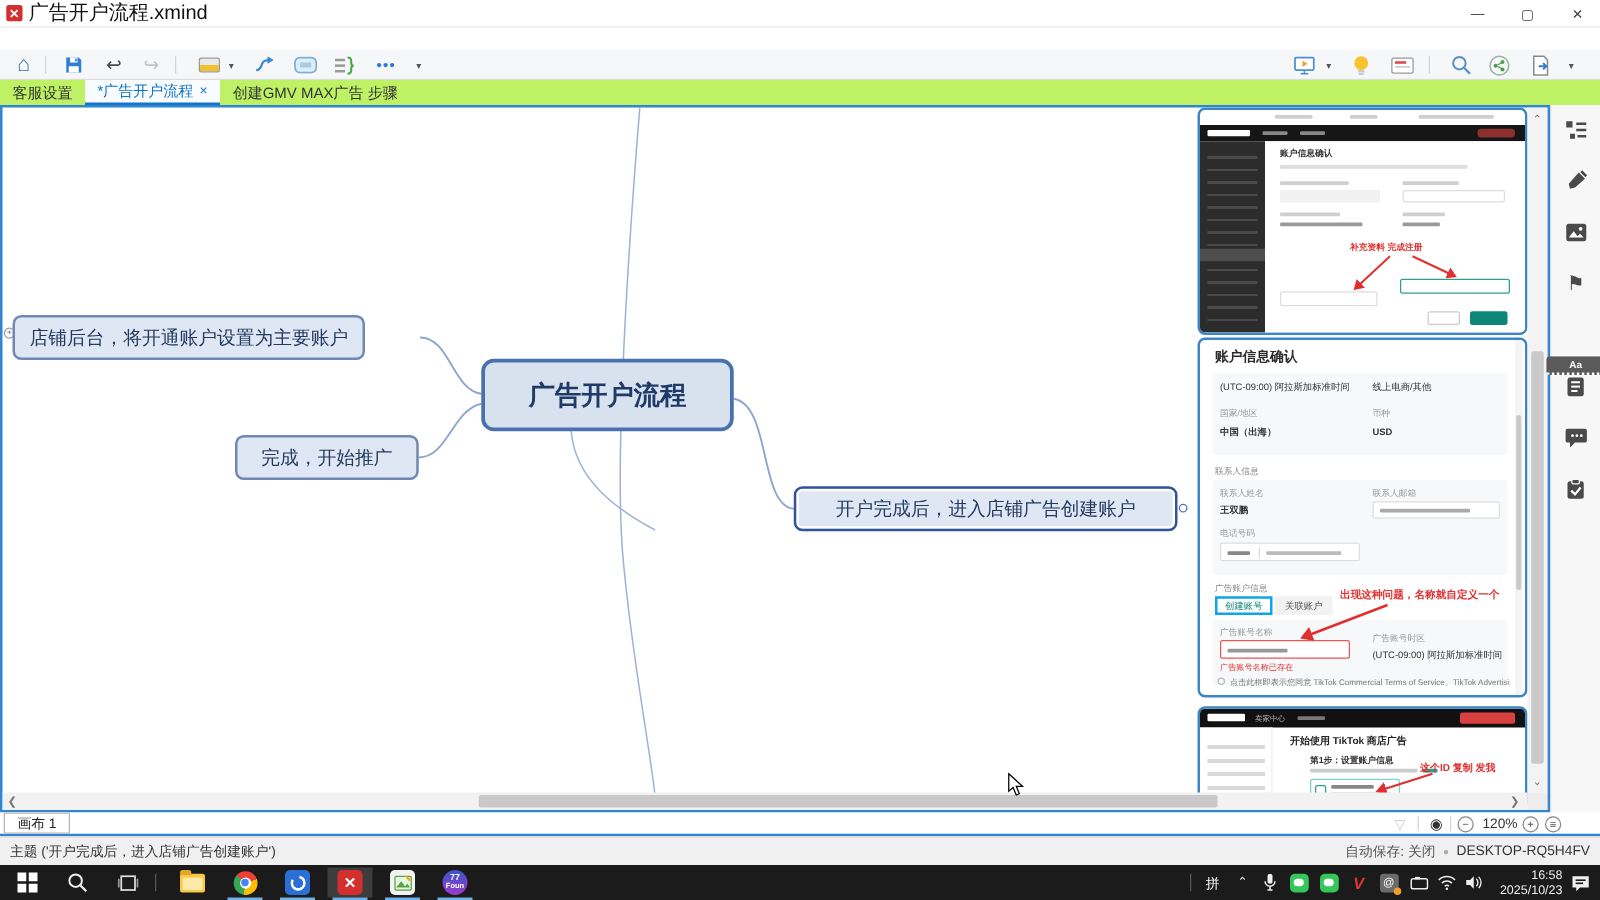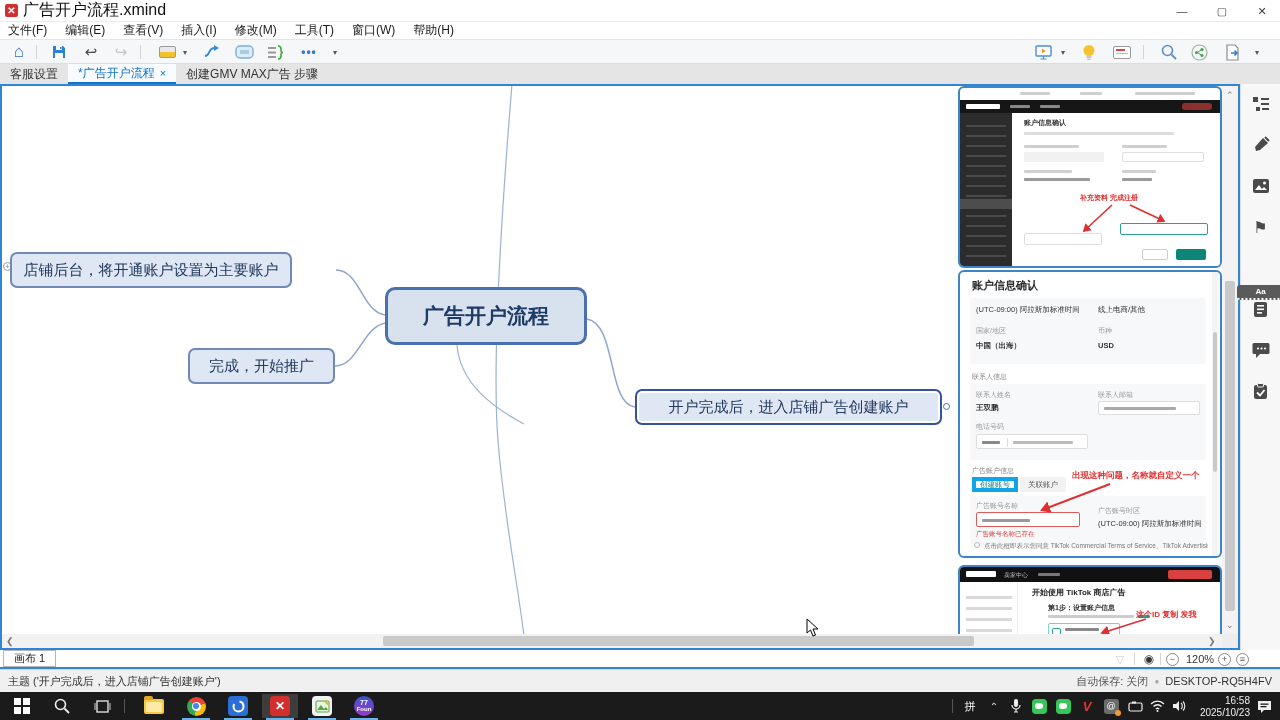--- a/index.html
+++ b/index.html
@@ -17,21 +17,21 @@
   .menubar{left:0;top:22px;width:1280px;height:18px;background:#fff;display:flex;align-items:center;gap:18px;padding-left:8px;border-bottom:1px solid #e6e6e6;}
   .menu-item{font-size:12px;color:#1a1a1a;}
 
   
   .toolbar{left:0;top:40px;width:1280px;height:24px;background:#f6f7f8;border-bottom:1px solid #ddd;}
   .tbtn{position:absolute;top:2px;height:20px;display:flex;align-items:center;justify-content:center;}
   .tsep{position:absolute;top:5px;width:1px;height:14px;background:#d4d4d4;}
   .caret{font-size:8px;color:#555;}
 
   
-  .tabbar{left:0;top:64px;width:1280px;height:20px;background:#e5e5e5;display:flex;align-items:flex-end;}
+  .tabbar{left:0;top:64px;width:1280px;height:20px;background:#bef264;display:flex;align-items:flex-end;}
   .tab{height:20px;padding:0 10px;font-size:12px;color:#333;display:flex;align-items:center;gap:5px;}
   .tab.active{background:#f8fbff;color:#1274c4;border-bottom:2px solid #1274c4;}
   .tab .close{color:#1274c4;font-size:11px;}
 
   
   .canvas{left:0;top:84px;width:1240px;height:566px;background:#fff;border:2px solid #2f86d4;overflow:hidden;}
   .topic{position:absolute;background:#dee7f3;border:2px solid #7089b4;border-radius:7px;color:#23395f;font-size:15px;display:flex;align-items:center;justify-content:center;white-space:nowrap;}
   .topic.central{background:#d8e2ef;border:3px solid #4a70ad;border-radius:10px;font-size:21px;font-weight:bold;color:#1e3a66;}
   .topic.selected{border:2px solid #33549c;box-shadow:inset 0 0 0 2px #fff;}
   .handle{position:absolute;border-radius:50%;background:#fff;}
@@ -77,30 +77,20 @@
 <div class="screen">
 
   <div class="abs titlebar">
     <div class="app-ico">✕</div>
     <div class="title-text">广告开户流程.xmind</div>
     <div class="winctl" style="left:1162px;">—</div>
     <div class="winctl" style="left:1202px;">▢</div>
     <div class="winctl" style="left:1242px;">✕</div>
   </div>
 
-  <div class="abs menubar">
-    <span class="menu-item">文件(F)</span>
-    <span class="menu-item">编辑(E)</span>
-    <span class="menu-item">查看(V)</span>
-    <span class="menu-item">插入(I)</span>
-    <span class="menu-item">修改(M)</span>
-    <span class="menu-item">工具(T)</span>
-    <span class="menu-item">窗口(W)</span>
-    <span class="menu-item">帮助(H)</span>
-  </div>
 
   <div class="abs toolbar">
     <div class="tbtn" style="left:8px;width:22px;color:#2b6cb8;font-size:17px;">⌂</div>
     <div class="tsep" style="left:36px;"></div>
     <div class="tbtn" style="left:48px;width:22px;">
       <svg width="16" height="16" viewBox="0 0 16 16">
           <path d="M2 2h10l2 2v10H2z" fill="#2f7fd6"></path>
           <rect x="5" y="2" width="6" height="4" fill="#fff"></rect>
           <rect x="9" y="3" width="1.5" height="2" fill="#2f7fd6"></rect>
           <rect x="4" y="9" width="8" height="5" fill="#fff"></rect>
@@ -272,21 +262,21 @@
       <div class="input" style="left:138px;top:129px;width:102px;height:14px;">
         <div class="bar" style="left:5px;top:5px;width:72px;height:3px;background:#aaa;"></div>
       </div>
       <div class="lbl" style="left:16px;top:150px;">电话号码</div>
       <div class="input" style="left:16px;top:162px;width:112px;height:15px;">
         <div class="bar" style="left:5px;top:6px;width:18px;height:3px;background:#888;"></div>
         <div class="abs" style="left:30px;top:3px;width:1px;height:9px;background:#ddd;"></div>
         <div class="bar" style="left:36px;top:6px;width:60px;height:3px;background:#bbb;"></div>
       </div>
       <div class="lbl" style="left:12px;top:194px;color:#888;">广告账户信息</div>
-      <div class="abs" style="left:12px;top:205px;width:46px;height:15px;border:4px solid #0ea5e9;background:#fff;color:#0d8577;font-size:7.5px;display:flex;align-items:center;justify-content:center;">创建账号</div>
+      <div class="abs" style="left:12px;top:205px;width:46px;height:15px;border:2px solid #0ea5e9;background:#fff;color:#0d8577;font-size:7.5px;display:flex;align-items:center;justify-content:center;">创建账号</div>
       <div class="abs" style="left:60px;top:205px;width:46px;height:15px;background:#f2f2f2;color:#555;font-size:7.5px;display:flex;align-items:center;justify-content:center;">关联账户</div>
       <div class="abs red" style="left:112px;top:198px;font-size:8.5px;white-space:nowrap;">出现这种问题，名称就自定义一个</div>
       <div class="card" style="left:10px;top:224px;width:236px;height:52px;"></div>
       <div class="lbl" style="left:16px;top:229px;">广告账号名称</div>
       <div class="input" style="left:16px;top:240px;width:104px;height:15px;border:1px solid #e05a5a;">
         <div class="bar" style="left:5px;top:6px;width:48px;height:3px;background:#999;"></div>
       </div>
       <div class="abs red" style="left:16px;top:258px;font-size:6.5px;font-weight:normal;">广告账号名称已存在</div>
       <div class="lbl" style="left:138px;top:234px;">广告账号时区</div>
       <div class="val" style="left:138px;top:247px;">(UTC-09:00) 阿拉斯加标准时间</div>

